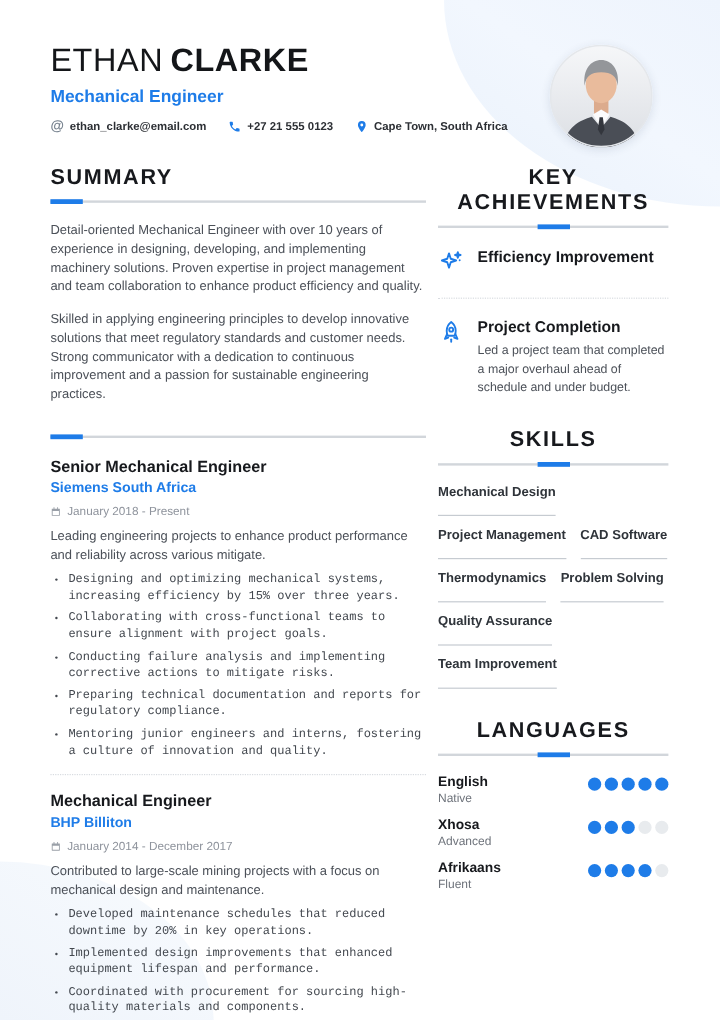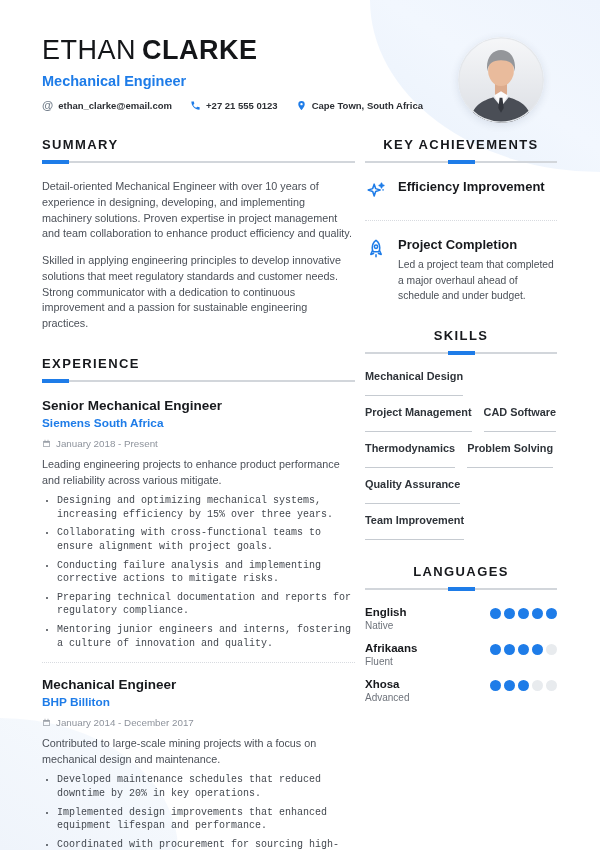--- a/index.html
+++ b/index.html
@@ -32,21 +32,21 @@
   .avatar { position:absolute; top:37px; right:56px; width:86px; height:86px; border-radius:50%;
     overflow:hidden; box-shadow:0 2px 8px rgba(40,60,90,.12); }
 
   
   .columns { display:flex; gap:10px; padding:0 43px 0 42px; margin-top:26px; }
   .col-left { width:313px; flex:none; }
   .col-right { flex:1; min-width:0; }
 
   section + section { margin-top:24px; }
   .sec-head { margin-bottom:15px; }
-  .sec-head h2 { margin:0; font-size:13px; font-weight:800; letter-spacing:1.4px; color:var(--heading); }
+  .sec-head h2 { margin:0; font-size:18px; font-weight:800; letter-spacing:1.4px; color:var(--heading); }
   .sec-head.center h2 { text-align:center; }
   .rule { position:relative; height:4px; margin-top:8px; }
   .rule-line { position:absolute; left:0; right:0; top:1px; height:2px; background:var(--rule); }
   .rule-accent { position:absolute; top:0; width:27px; height:4px; background:var(--accent); }
   .sec-head.left .rule-accent { left:0; }
   .sec-head.center .rule-accent { left:50%; margin-left:-13.5px; }
 
   
   .summary p { margin:0 0 11px; font-size:10.8px; line-height:1.46; color:var(--body); }
   .summary p:last-child { margin-bottom:0; }
@@ -153,21 +153,20 @@
                 <span class="rule-line"></span>
                 <span class="rule-accent"></span>
               </div>
           </div>
           <p>Detail-oriented Mechanical Engineer with over 10 years of experience in designing, developing, and implementing machinery solutions. Proven expertise in project management and team collaboration to enhance product efficiency and quality.</p>
           <p>Skilled in applying engineering principles to develop innovative solutions that meet regulatory standards and customer needs. Strong communicator with a dedication to continuous improvement and a passion for sustainable engineering practices.</p>
         </section>
 
         <section>
           <div class="sec-head left">
-            <h2>EXPERIENCE</h2>
             <div class="rule">
                 <span class="rule-line"></span>
                 <span class="rule-accent"></span>
               </div>
           </div>
 
             <div class="job">
               <h3>Senior Mechanical Engineer</h3>
               <div class="company">Siemens South Africa</div>
               <div class="date-row">
@@ -305,42 +304,42 @@
                 <span class="dot on"></span>
                 <span class="dot on"></span>
                 <span class="dot on"></span>
                 <span class="dot on"></span>
                 <span class="dot on"></span>
               </div>
             </div>
 
             <div class="lang">
               <div>
+                <div class="lang-name">Xhosa</div>
+                <div class="lang-level">Advanced</div>
+              </div>
+              <div class="dots">
+                <span class="dot on"></span>
+                <span class="dot on"></span>
+                <span class="dot on"></span>
+                <span class="dot"></span>
+                <span class="dot"></span>
+              </div>
+            </div>
+
+            <div class="lang">
+              <div>
                 <div class="lang-name">Afrikaans</div>
                 <div class="lang-level">Fluent</div>
               </div>
               <div class="dots">
                 <span class="dot on"></span>
                 <span class="dot on"></span>
                 <span class="dot on"></span>
                 <span class="dot on"></span>
-                <span class="dot"></span>
-              </div>
-            </div>
-
-            <div class="lang">
-              <div>
-                <div class="lang-name">Xhosa</div>
-                <div class="lang-level">Advanced</div>
-              </div>
-              <div class="dots">
-                <span class="dot on"></span>
-                <span class="dot on"></span>
-                <span class="dot on"></span>
-                <span class="dot"></span>
                 <span class="dot"></span>
               </div>
             </div>
 
         </section>
       </div>
     </div>
   </div>
 </div>
 

